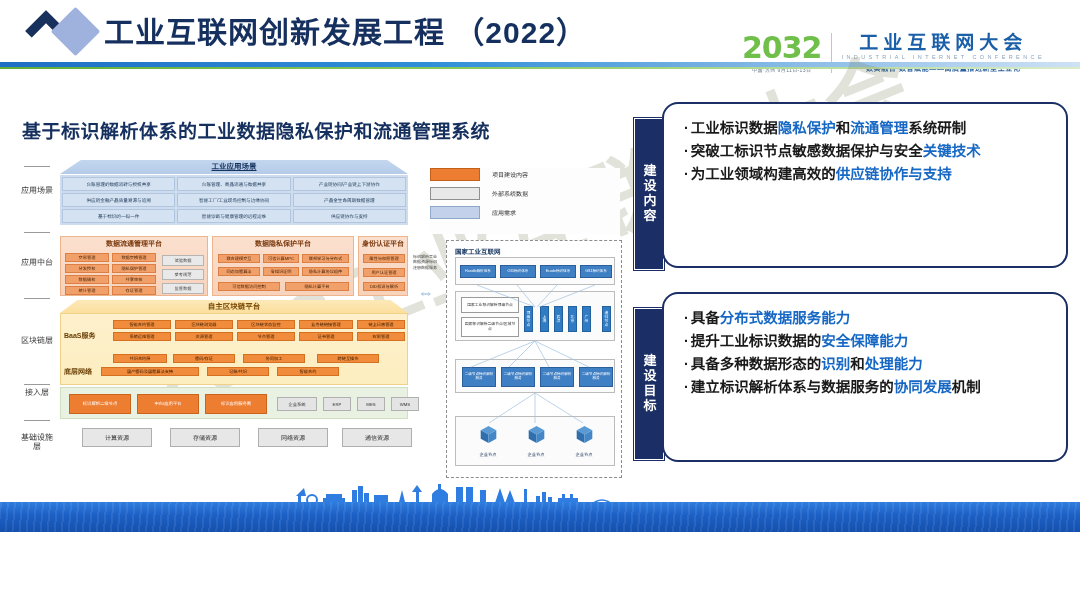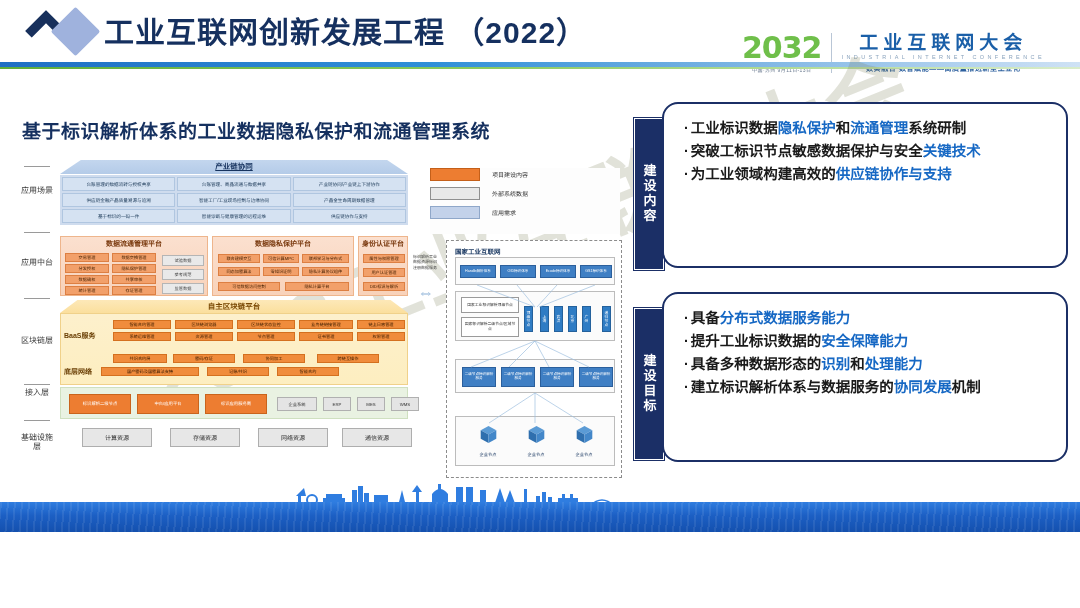--- a/index.html
+++ b/index.html
@@ -218,21 +218,21 @@
       <div class="rail-item" style="top:100px">应用中台</div>
       <div class="rail-tick" style="top:140px"></div>
       <div class="rail-item" style="top:178px">区块链层</div>
       <div class="rail-tick" style="top:226px"></div>
       <div class="rail-item" style="top:230px">接入层</div>
       <div class="rail-tick" style="top:262px"></div>
       <div class="rail-item" style="top:275px">基础设施层</div>
     </div>
 
     <div class="app-top"></div>
-    <div class="app-title">产业链协同</div>
+    <div class="app-title">工业应用场景</div>
     <div class="app-grid">
       <div class="app-cell">台账管理的数据流转与授权共享</div>
       <div class="app-cell">台账管理、商品流通与数据共享</div>
       <div class="app-cell">产业链协同/产业链上下游协作</div>
       <div class="app-cell">供应链金融产品质量溯源与追溯</div>
       <div class="app-cell">智能工厂/工业现场控制与边缘协同</div>
       <div class="app-cell">产品全生命周期数据管理</div>
       <div class="app-cell">基于标识的一码一件</div>
       <div class="app-cell">智能诊断与健康管理的远程运维</div>
       <div class="app-cell">供应链协作与支持</div>

